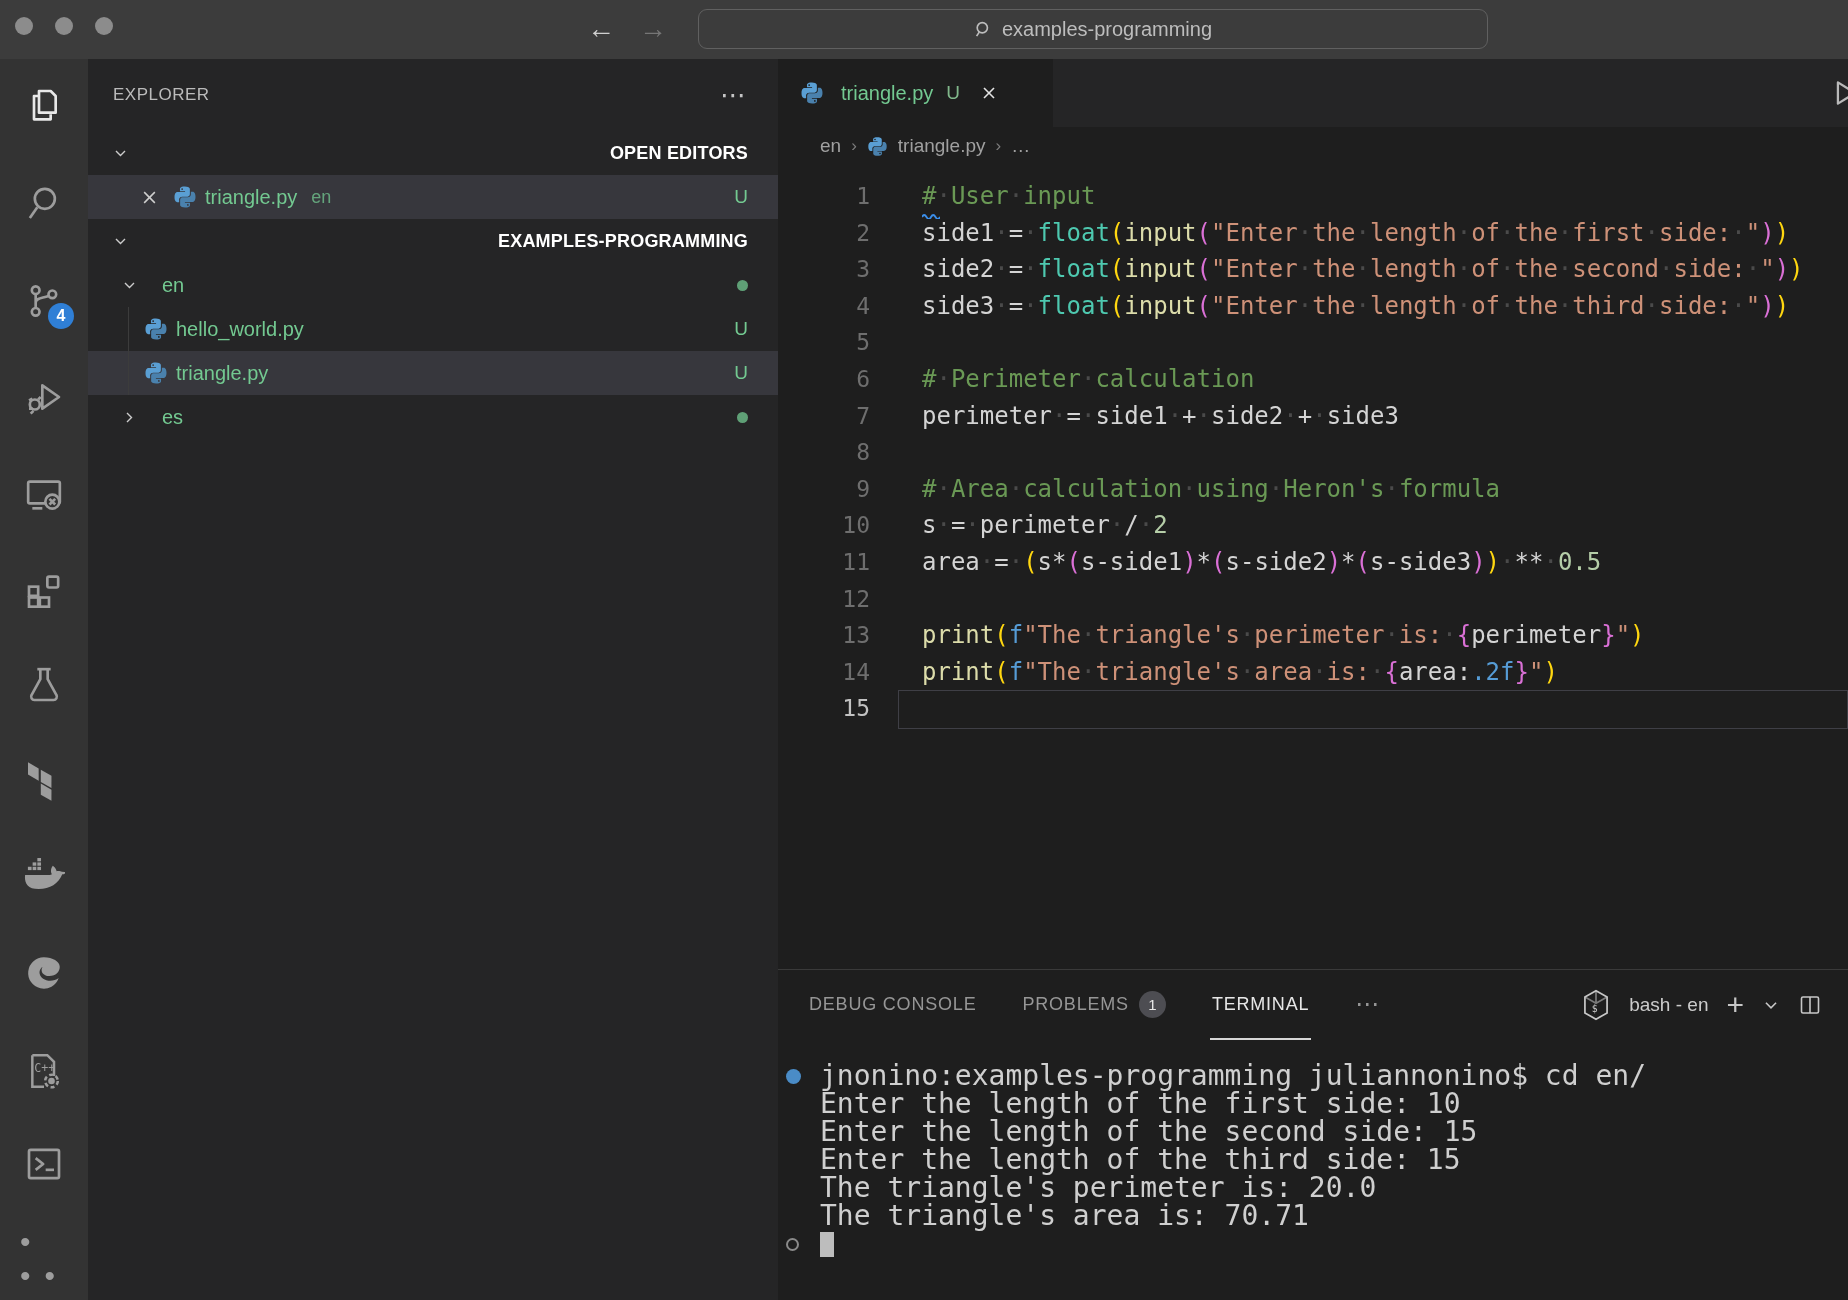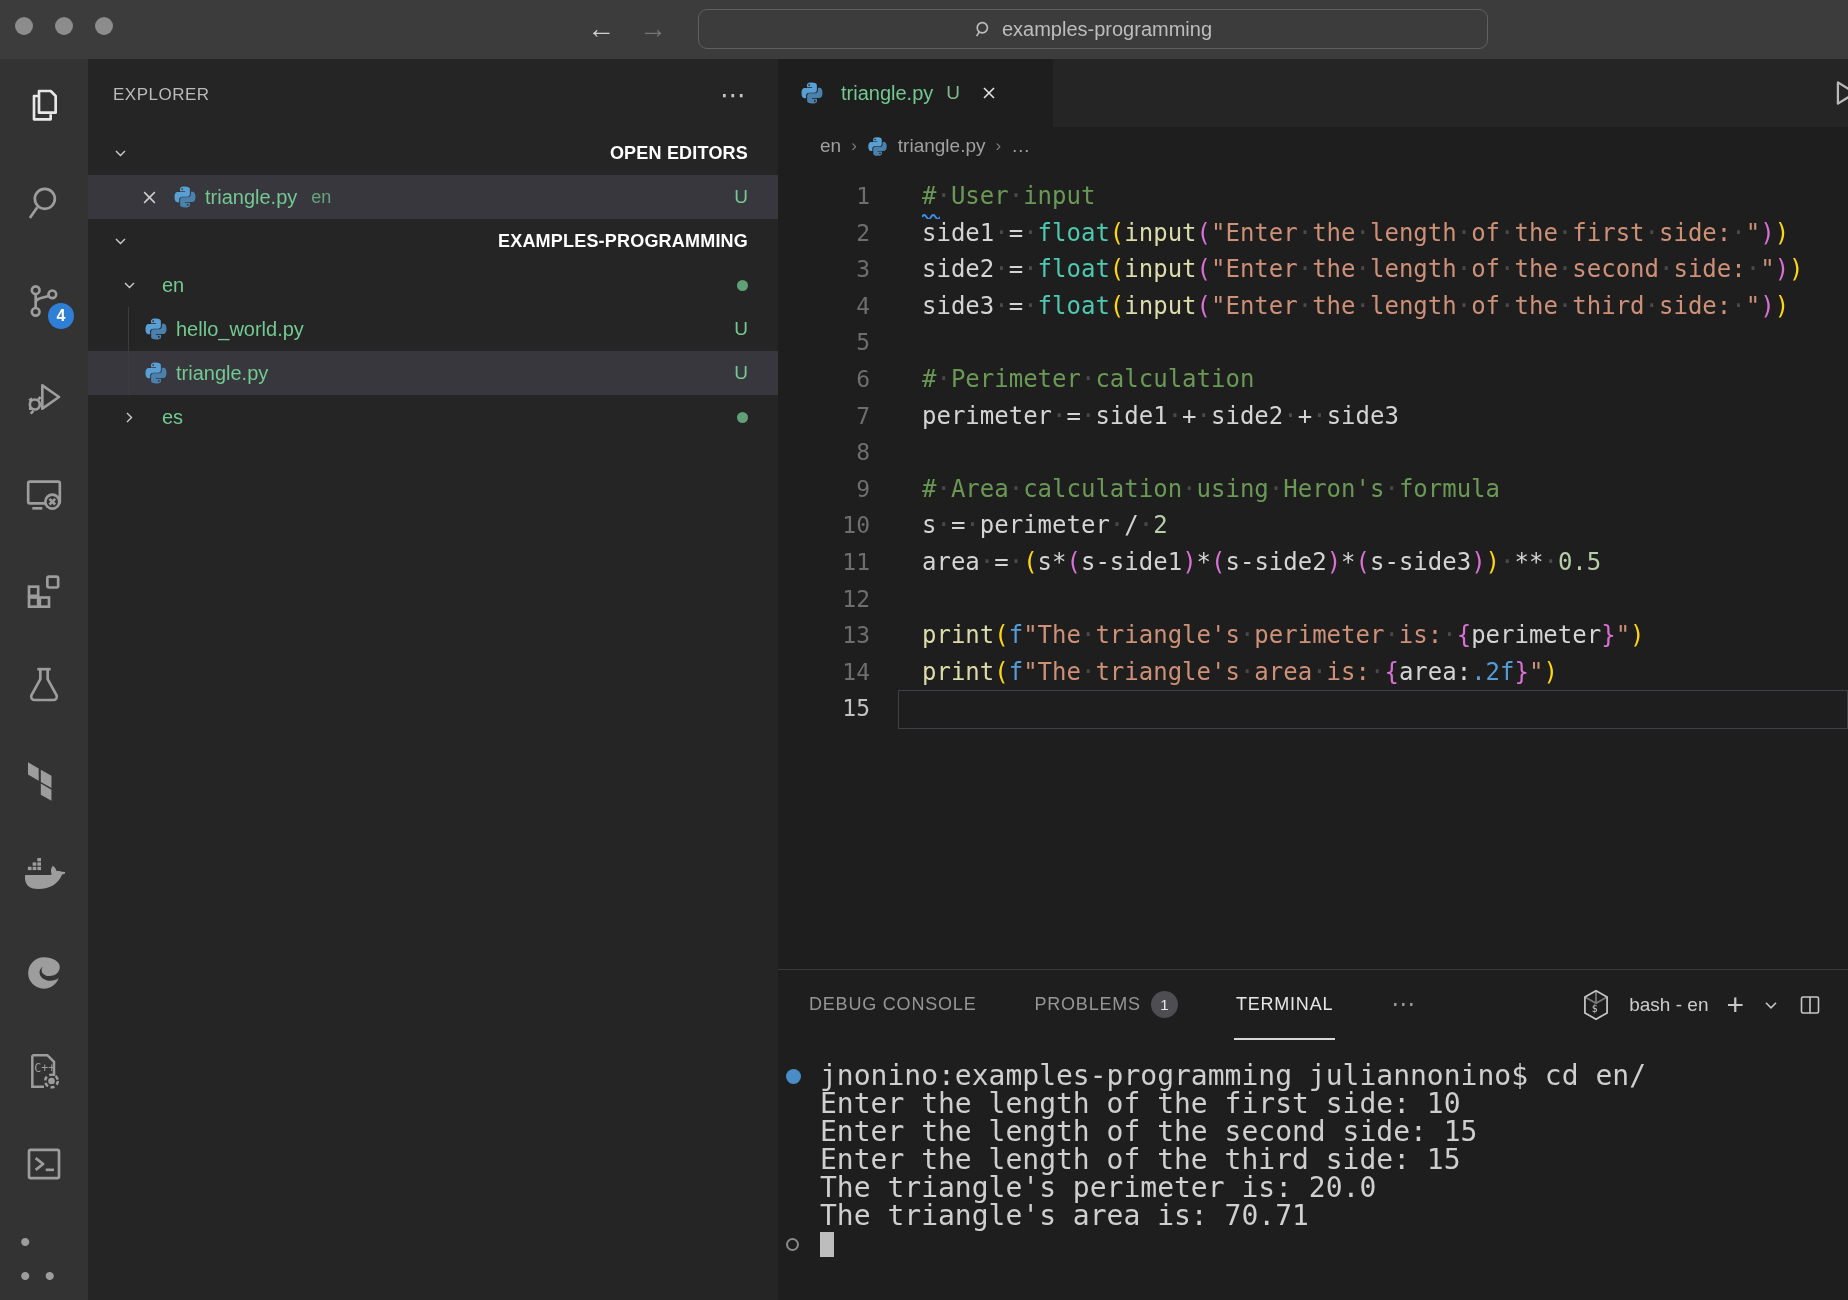--- a/index.html
+++ b/index.html
@@ -76,21 +76,21 @@
   .line.current::after { content:""; position:absolute; left:120px; right:0; top:0; height:36.6px;
                          border:1px solid #3f3f46; }
   .sp { color:#4a4a4a; }
   .tk-w { color:#d4d4d4; } .tk-c { color:#6A9955; } .tk-s { color:#CE9178; }
   .tk-fn { color:#DCDCAA; } .tk-ty { color:#4EC9B0; } .tk-n { color:#B5CEA8; }
   .tk-b1 { color:#FFD710; } .tk-b2 { color:#DA70D6; } .tk-kb { color:#569CD6; }
   .squig { position:absolute; left:0; bottom:-4px; }
 
   
   .panel { flex:0 0 331px; border-top:1px solid #3a3a3a; background:#1e1e1e; display:flex; flex-direction:column; }
-  .panel-tabs { height:70px; flex:0 0 70px; display:flex; align-items:center; padding-left:29px; gap:54px; position:relative; }
+  .panel-tabs { height:70px; flex:0 0 70px; display:flex; align-items:center; padding-left:29px; gap:42px; position:relative; }
   .ptab { display:flex; align-items:center; gap:10px; font-size:18px; letter-spacing:.8px; color:#969696;
           height:100%; border-bottom:2px solid transparent; padding:0 2px; }
   .ptab.active { color:#e7e7e7; border-bottom-color:#d7d7d7; }
   .ptab .pbadge { width:27px; height:27px; border-radius:50%; background:#4d4d52; color:#e8e8e8;
                   font-size:15px; display:flex; align-items:center; justify-content:center; letter-spacing:0; }
   .ptab.more { font-size:24px; letter-spacing:2px; }
   .shell-ctl { margin-left:auto; display:flex; align-items:center; gap:18px; padding-right:26px; color:#c7c7c7; }
   .shell-name { font-size:19px; color:#cccccc; }
   .plus { font-size:30px; font-weight:300; line-height:28px; }
 

